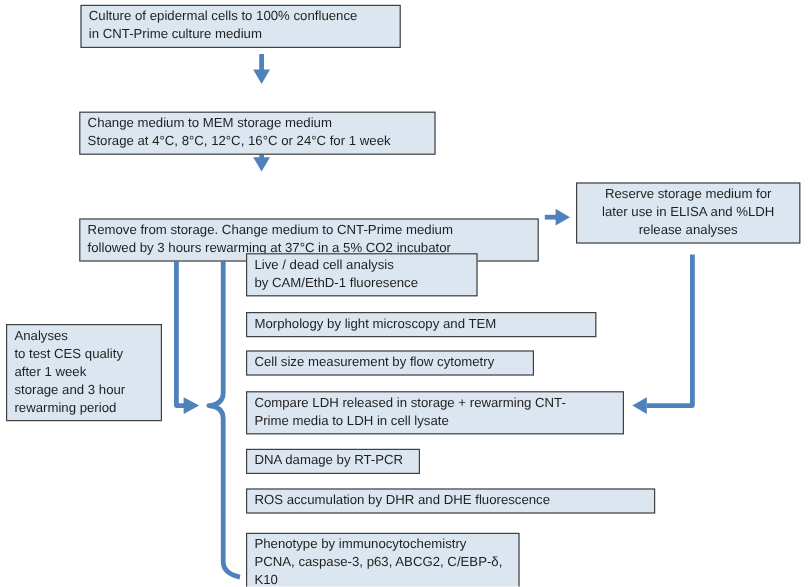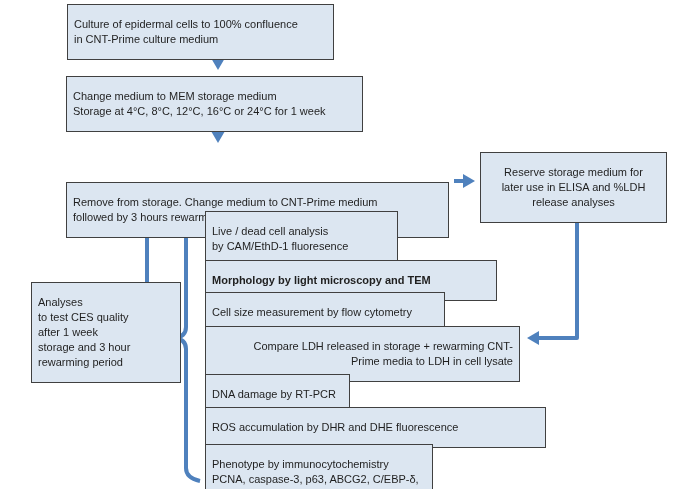--- a/index.html
+++ b/index.html
@@ -23,34 +23,34 @@
     height: 489px;
   }
   .box {
     position: absolute;
     box-sizing: border-box;
     background: var(--box-fill, #dce6f1);
     border: 1px solid var(--box-border, #404040);
     color: var(--text, #1f1f1f);
     font-size: 11px;
     line-height: 15px;
-    padding: 12px 6px;
+    padding: 2px 6px;
     white-space: pre-line;
   }
   
   .box-culture   { left: 67px;  top: 4px;   width: 267px; }
-  .box-storage   { left: 66px;  top: 76px;  width: 297px; }
+  .box-storage   { left: 66px;  top: 93px;  width: 297px; }
   .box-rewarming { left: 66px;  top: 150px; width: 383px; margin-top: 32px; }
   .box-reserve   { left: 480px; top: 152px; width: 187px; text-align: center; }
-  .box-note      { left: 5px;   top: 282px; width: 150px; margin-left: 26px; }
+  .box-note      { left: 5px;   top: 270px; width: 130px; }
   
   .box-a1 { left: 205px; top: 211px; width: 193px; }
-  .box-a2 { left: 205px; top: 260px; width: 292px; font-weight: bold; }
+  .box-a2 { left: 205px; top: 260px; width: 292px; }
   .box-a3 { left: 205px; top: 292px; width: 240px; }
-  .box-a4 { left: 205px; top: 326px; width: 315px; text-align: right; }
+  .box-a4 { left: 205px; top: 326px; width: 315px; }
   .box-a5 { left: 205px; top: 374px; width: 145px; }
   .box-a6 { left: 205px; top: 407px; width: 341px; }
   .box-a7 { left: 205px; top: 444px; width: 228px; }
 
   .stroke {
     fill: none;
     stroke: var(--accent, #4f81bd);
     stroke-width: 4;
     stroke-linejoin: round;
   }

